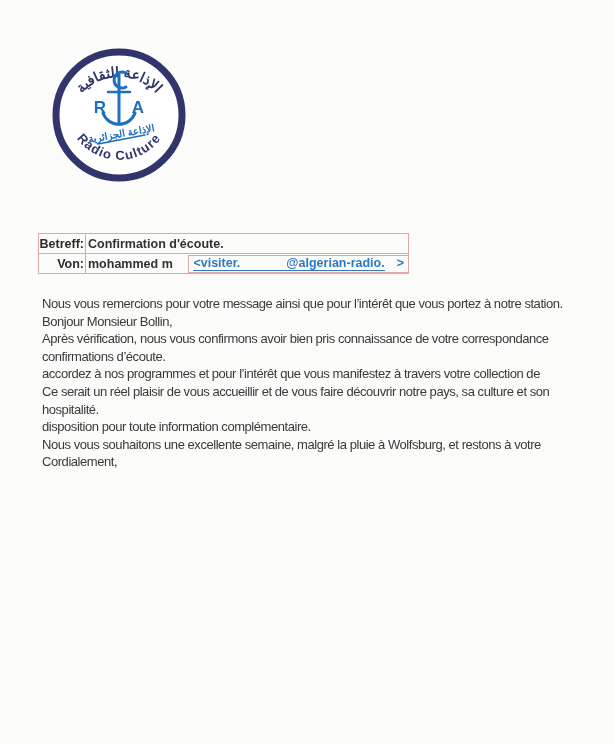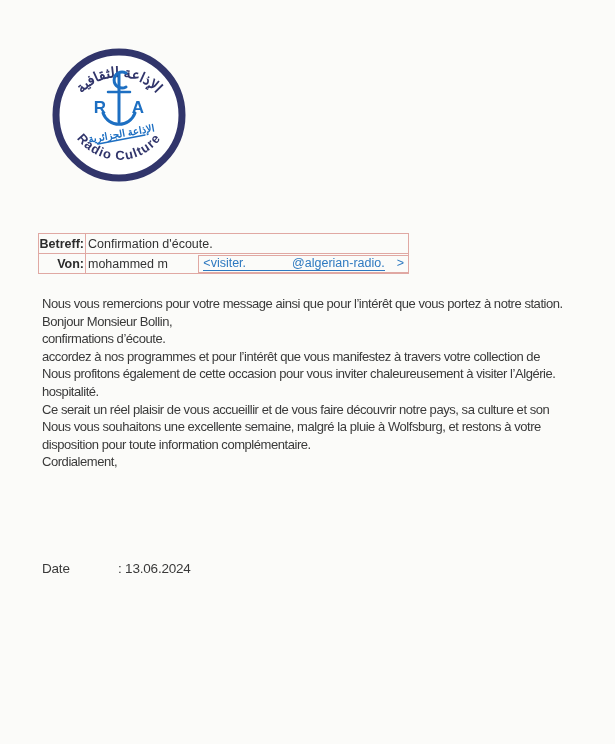--- a/index.html
+++ b/index.html
@@ -20,21 +20,21 @@
     border:1px solid var(--table-border,#e0a8a3);
     font-size:12.5px;background:transparent;
   }
   .hdr-row{display:flex;align-items:center;height:19px;text-align:center;}
   .hdr-row + .hdr-row{border-top:1px solid var(--table-border,#e0a8a3);}
   .hdr-label{
     flex:0 0 47px;box-sizing:border-box;height:100%;display:flex;align-items:center;justify-content:flex-end;
     border-right:1px solid var(--table-border,#e0a8a3);
     font-weight:700;color:#2c2c2c;padding-right:1px;
   }
-  .hdr-value{flex:1;display:flex;align-items:center;padding-left:2px;color:#333;}
+  .hdr-value{flex:1;display:flex;align-items:center;padding-left:2px;color:#333;font-weight:bold;}
   .email-box{
     margin-left:auto;margin-right:-1px;display:inline-flex;align-items:center;
     border:1px solid var(--table-border,#e0a8a3);
     padding:0 4px 1px 4px;color:var(--link-blue,#2e79c0);white-space:nowrap;
   }
   .email-underline{display:inline-flex;border-bottom:1px solid var(--link-blue,#2e79c0);}
   .email-gap{display:inline-block;width:46px;}
   .email-close{margin-left:12px;}
   
   .body-text{
@@ -97,30 +97,26 @@
           </span>
           <span class="email-close">&gt;</span>
         </span>
       </div>
     </div>
   </div>
 
   <div class="body-text">
     <div class="line">Nous vous remercions pour votre message ainsi que pour l’intérêt que vous portez à notre station.</div>
     <div class="line">Bonjour Monsieur Bollin,</div>
+    <div class="line">Après vérification, nous vous confirmons avoir bien pris connaissance de votre correspondance</div>
     <div class="line">confirmations d’écoute.</div>
     <div class="line">accordez à nos programmes et pour l’intérêt que vous manifestez à travers votre collection de</div>
-    <div class="line">Nous profitons également de cette occasion pour vous inviter chaleureusement à visiter l’Algérie.</div>
+    <div class="line">Ce serait un réel plaisir de vous accueillir et de vous faire découvrir notre pays, sa culture et son</div>
     <div class="line">hospitalité.</div>
-    <div class="line">Ce serait un réel plaisir de vous accueillir et de vous faire découvrir notre pays, sa culture et son</div>
+    <div class="line">disposition pour toute information complémentaire.</div>
     <div class="line">Nous vous souhaitons une excellente semaine, malgré la pluie à Wolfsburg, et restons à votre</div>
-    <div class="line">disposition pour toute information complémentaire.</div>
     <div class="line">Cordialement,</div>
   </div>
 
   <div class="details">
-    <div class="detail-row">
-      <span class="detail-label">Date</span>
-      <span class="detail-value">: 13.06.2024</span>
-    </div>
   </div>
 
 </div>
 
 </body></html>

